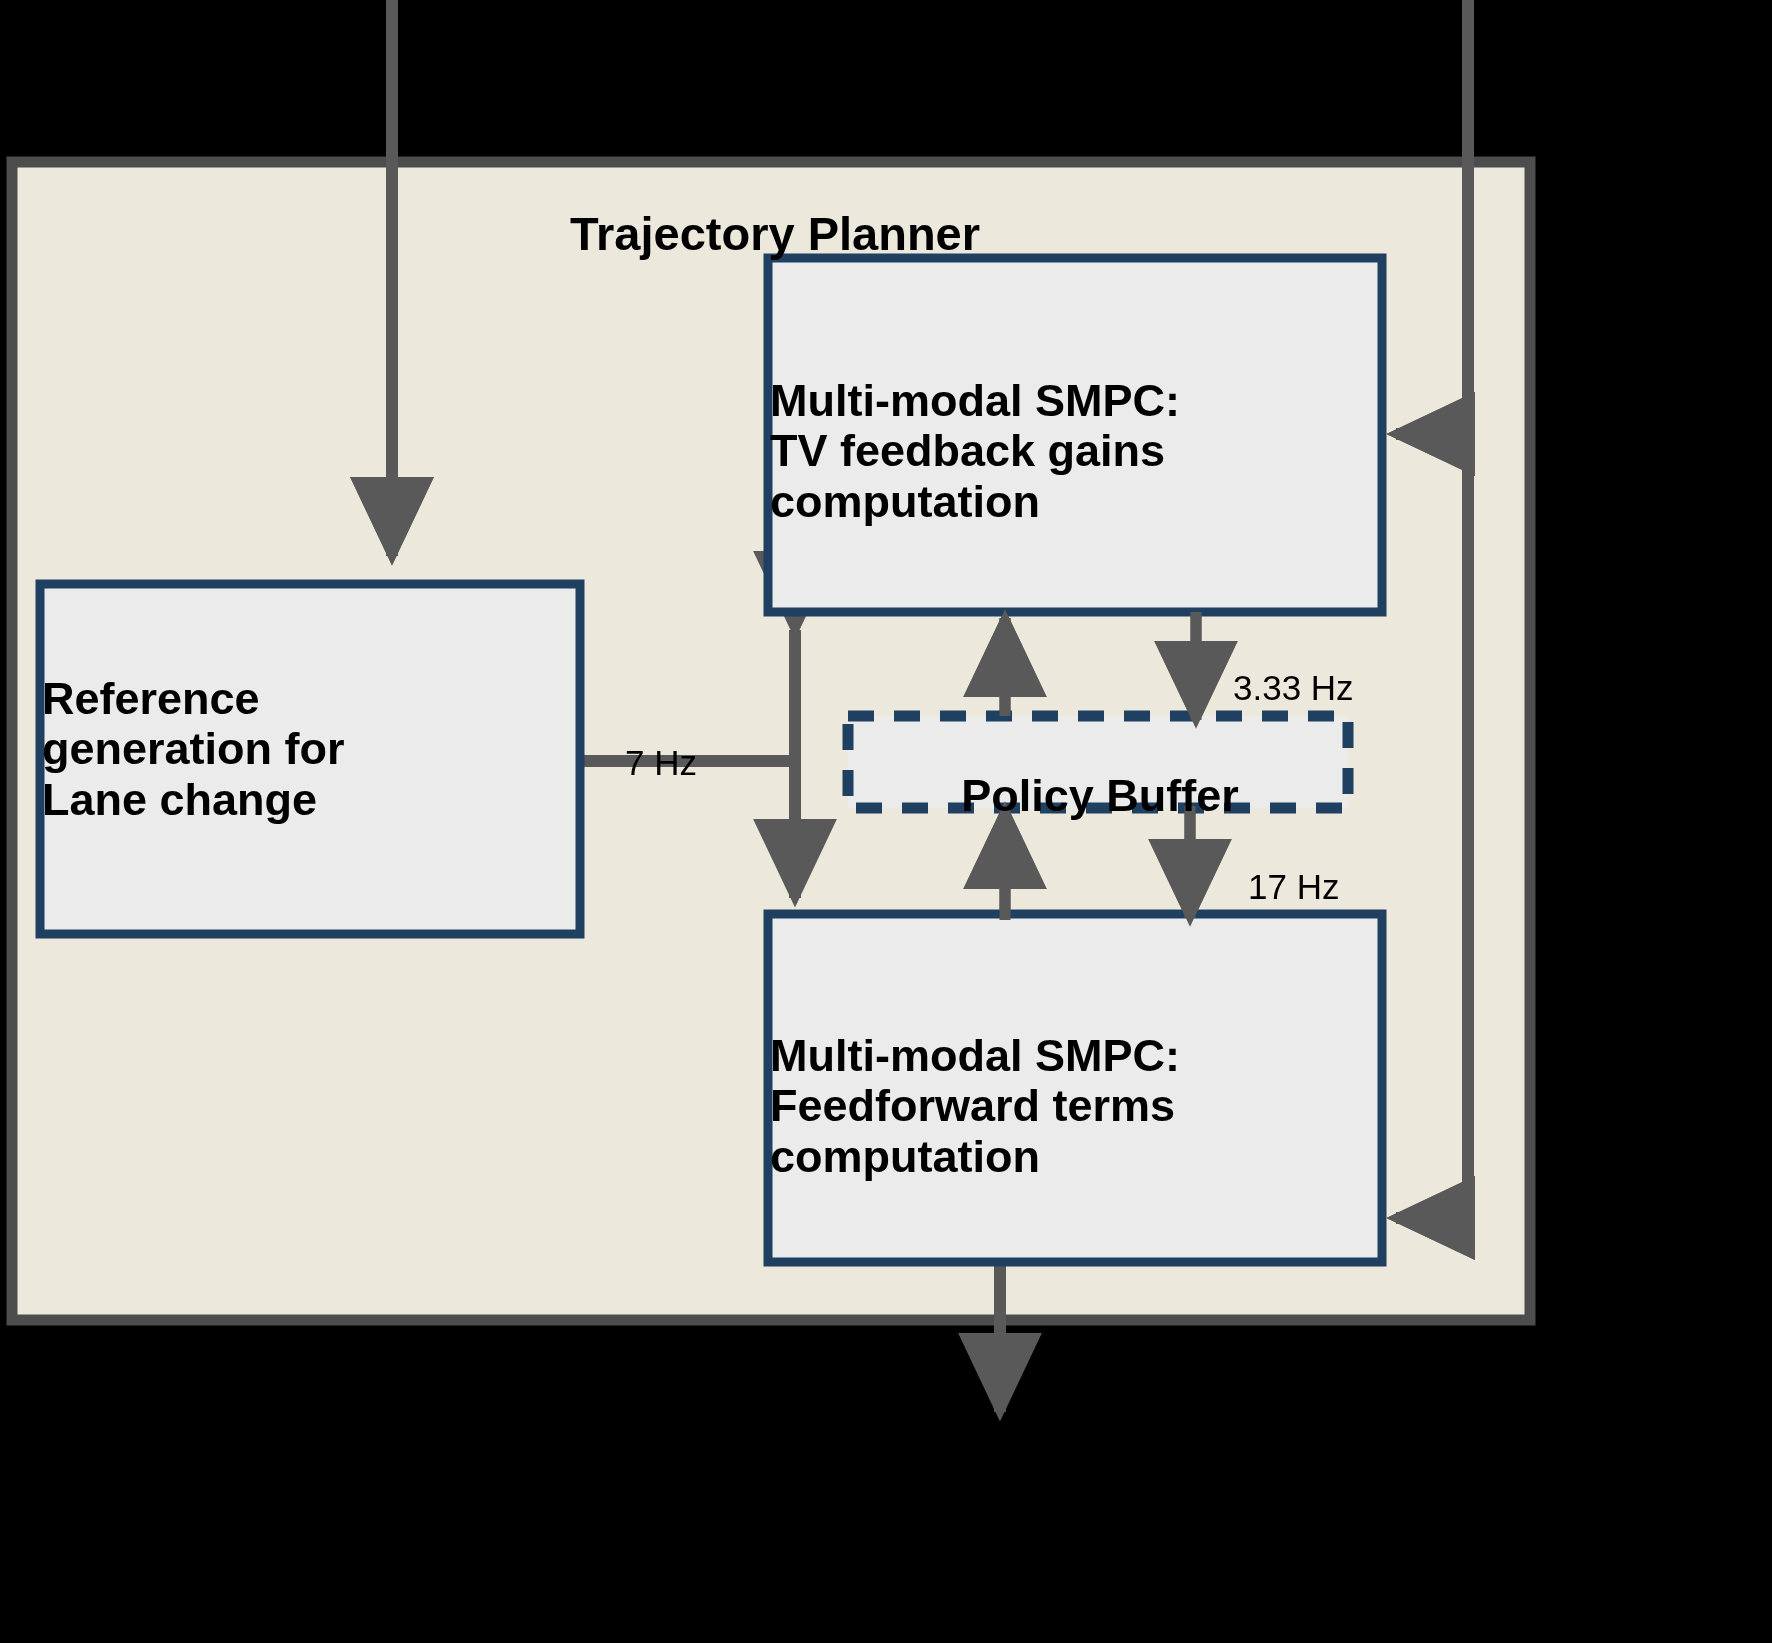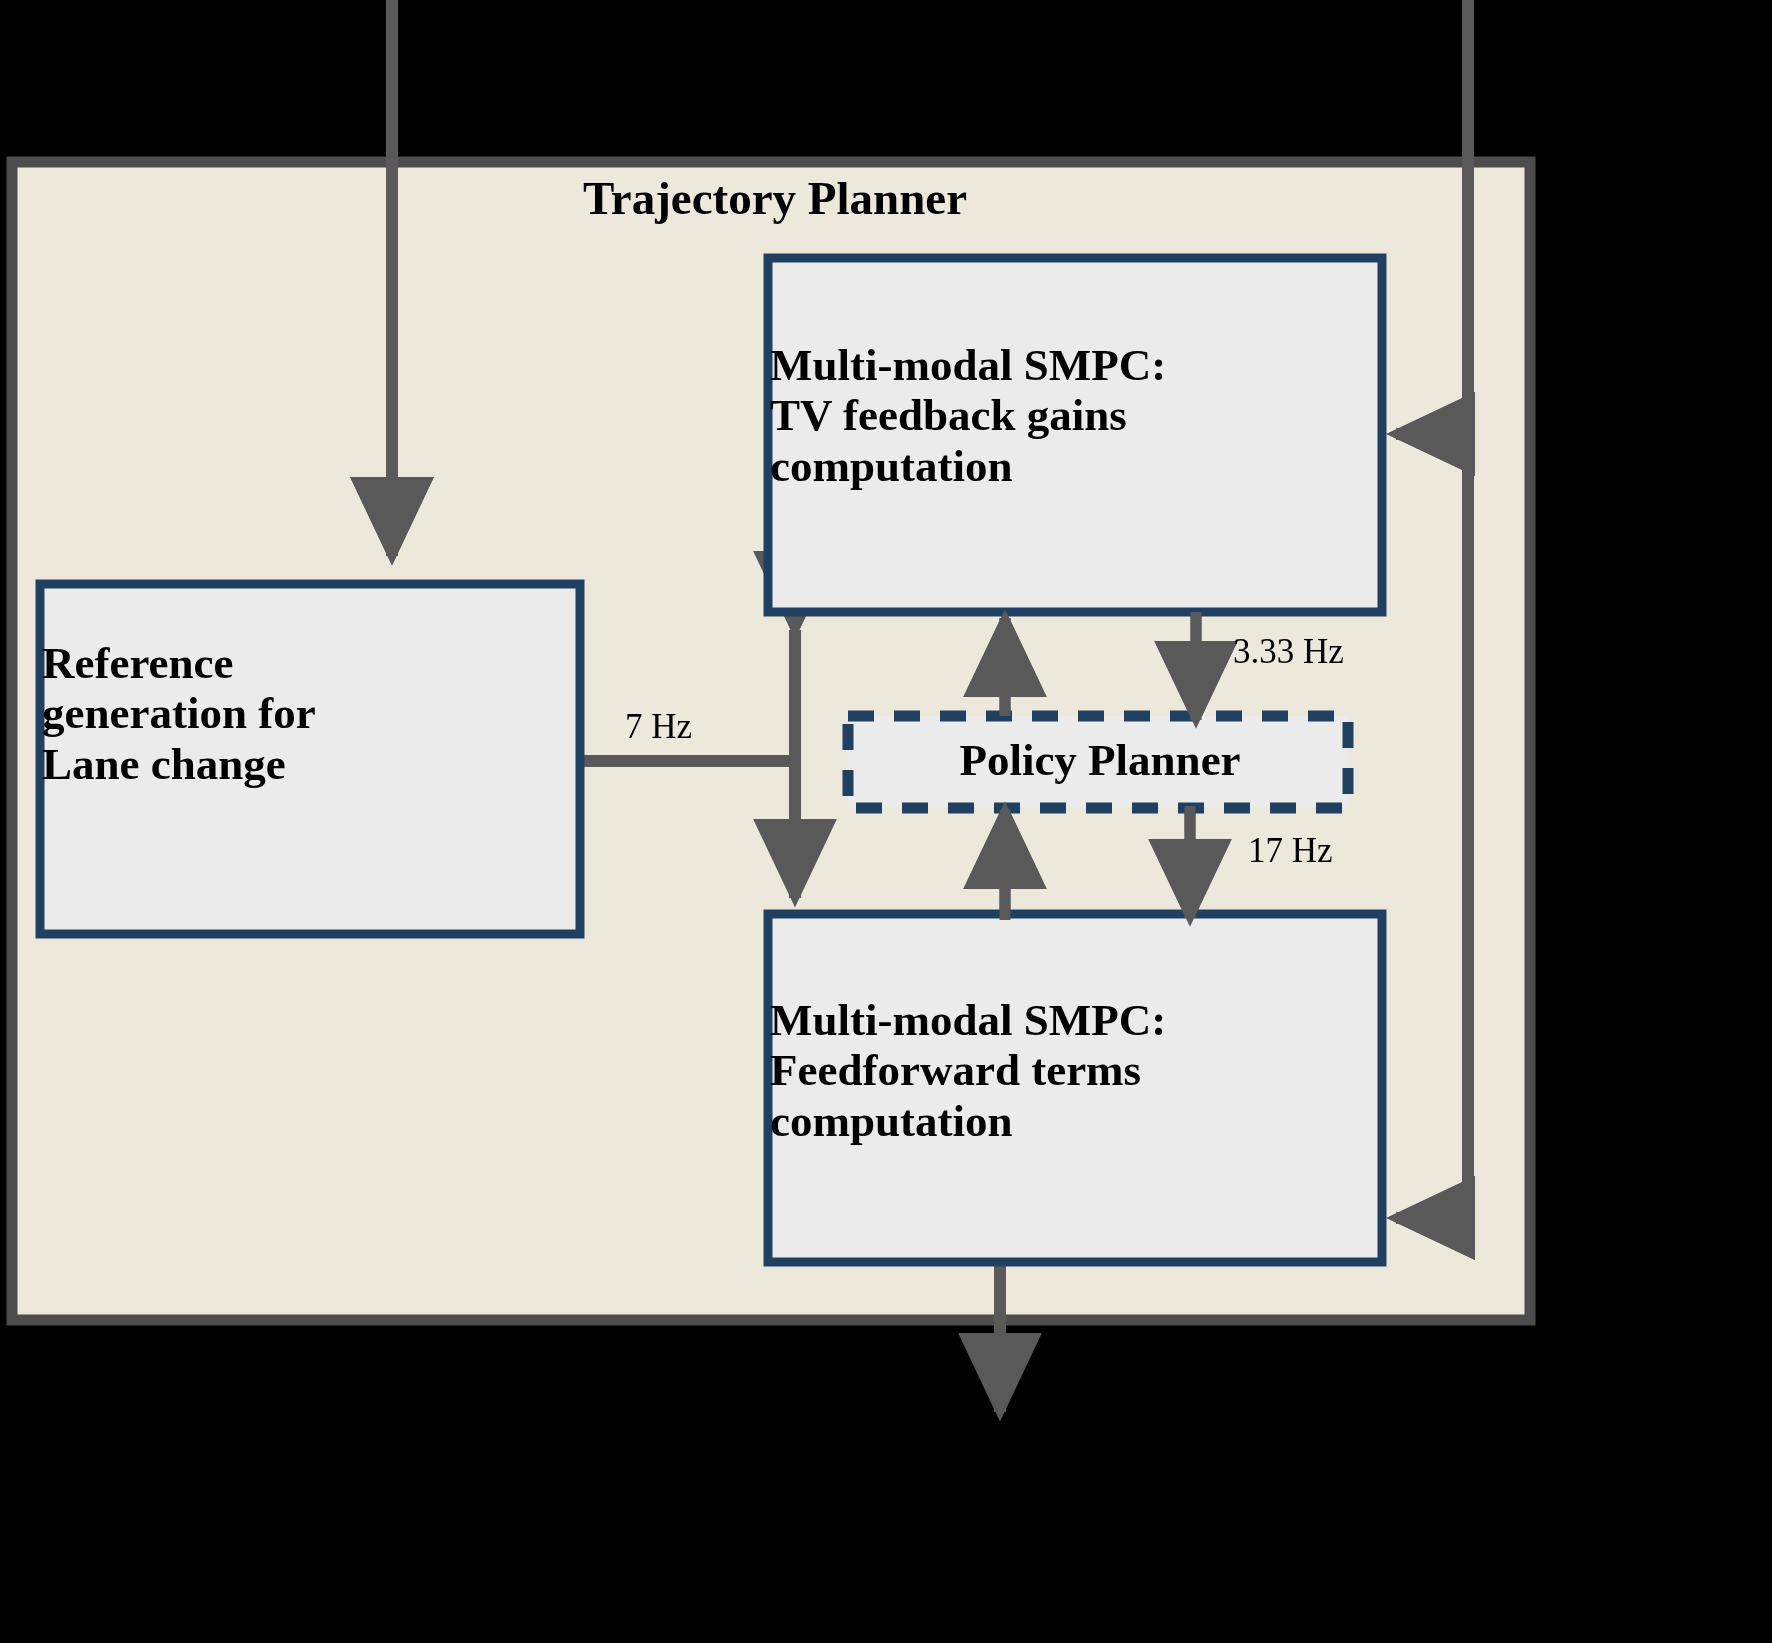--- a/index.html
+++ b/index.html
@@ -7,24 +7,25 @@
     position:relative;
     width:1772px;height:1643px;
     background:#000000;
     font-family:"Liberation Sans", sans-serif;
     overflow:hidden;
   }
   #svg{position:absolute;top:0;left:0;width:1772px;height:1643px;}
   .lbl{
     position:absolute;
     color:#000;
-    font-family:Liberation Serif, serif;
+    font-family:Liberation Sans, sans-serif;
     white-space:pre;
     line-height:1.12;
     pointer-events:none;
+    margin-top:36px;
   }
   .box-title{
     font-weight:bold;
     text-align:left;
   }
   
   #planner-title{
     left:0px; top:172px; width:1550px;
     text-align:center;
     font-size:47px;
@@ -121,21 +122,21 @@
   <div class="lbl" id="planner-title">Trajectory Planner</div>
 
   <div class="lbl box-title" id="smpc-top-label">Multi-modal SMPC:
 TV feedback gains
 computation</div>
 
   <div class="lbl box-title" id="refgen-label">Reference
 generation for
 Lane change</div>
 
-  <div class="lbl" id="policy-label">Policy Planner</div>
+  <div class="lbl" id="policy-label">Policy Buffer</div>
 
   <div class="lbl box-title" id="smpc-bottom-label">Multi-modal SMPC:
 Feedforward terms
 computation</div>
 
   <div class="lbl rate" id="rate-1hz">7 Hz</div>
 
   <div class="lbl rate" id="rate-333hz">3.33 Hz</div>
 
   <div class="lbl rate" id="rate-10hz">17 Hz</div>

